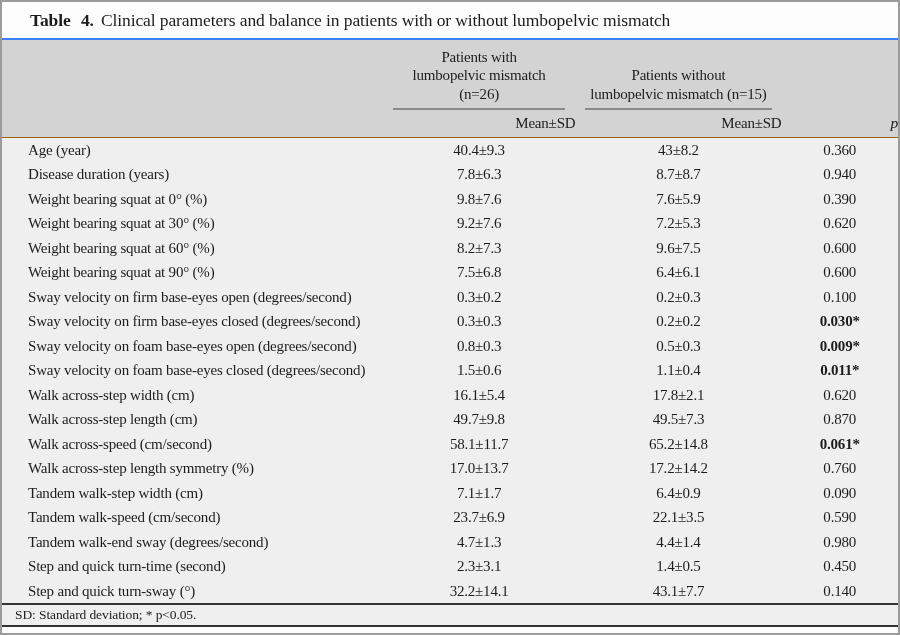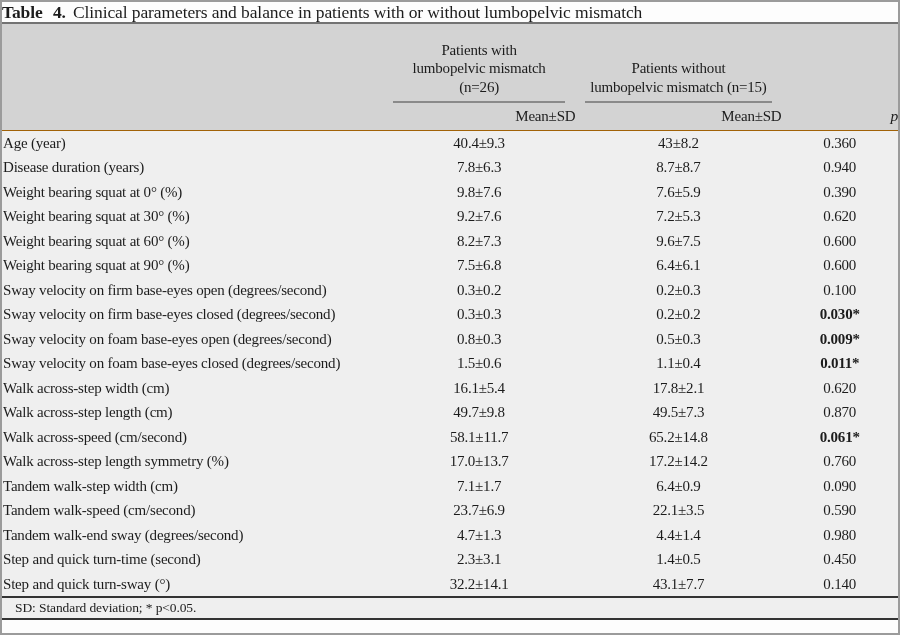--- a/index.html
+++ b/index.html
@@ -5,54 +5,54 @@
   html, body { margin: 0; padding: 0; background: #ffffff; }
   .page {
     width: 900px; height: 635px; box-sizing: border-box;
     border: 2px solid #9b9b9b;
     background: #fdfdfd;
     font-family: "Liberation Serif", "DejaVu Serif", serif;
     color: #1c1c1c;
     overflow: hidden;
   }
   .title {
-    height: 22px; box-sizing: border-box;
+    height: 38px; box-sizing: border-box;
     display: flex; align-items: center;
-    padding-left: 0;
-    border-bottom: 2px solid #737373;
+    padding-left: 28px;
+    border-bottom: 2px solid #3b82f6;
     background: #fdfdfd;
     font-size: 17.5px;
     letter-spacing: -0.1px;
     white-space: nowrap;
   }
   .title-label { font-weight: bold; margin-right: 7px; word-spacing: 6px; }
   table.main {
     width: 100%; border-collapse: collapse; table-layout: fixed;
   }
   thead th {
     background: #d3d3d3; font-weight: normal; font-size: 15px;
     padding: 0; line-height: 1.22; letter-spacing: -0.2px;
   }
-  tr.group-row th { padding-top: 17px; vertical-align: bottom; }
+  tr.group-row th { padding-top: 8px; vertical-align: bottom; }
   .group-inner {
     margin: 0 10px; padding-bottom: 5px;
     border-bottom: 2px solid #8a8a8a;
     text-align: center;
   }
   tr.sub-row th {
     height: 27px; text-align: right;
     border-bottom: 1px solid #a16207;
   }
   th.p-head { font-style: italic; font-size: 15.5px; }
   tbody td {
     background: #efefef; font-size: 15px; height: 24.5px;
     padding: 0; text-align: center; letter-spacing: -0.2px;
     white-space: nowrap;
   }
-  tbody td.param { text-align: left; padding-left: 1px; }
+  tbody td.param { text-align: left; padding-left: 26px; }
   tbody td.pval.sig { font-weight: bold; }
   .footnote {
     box-sizing: border-box;
     background: #efefef;
     border-top: 2px solid #333333;
     border-bottom: 2px solid #333333;
     height: 24px;
     display: flex; align-items: center;
     padding-left: 13px;
     font-size: 13.5px; letter-spacing: -0.1px;

